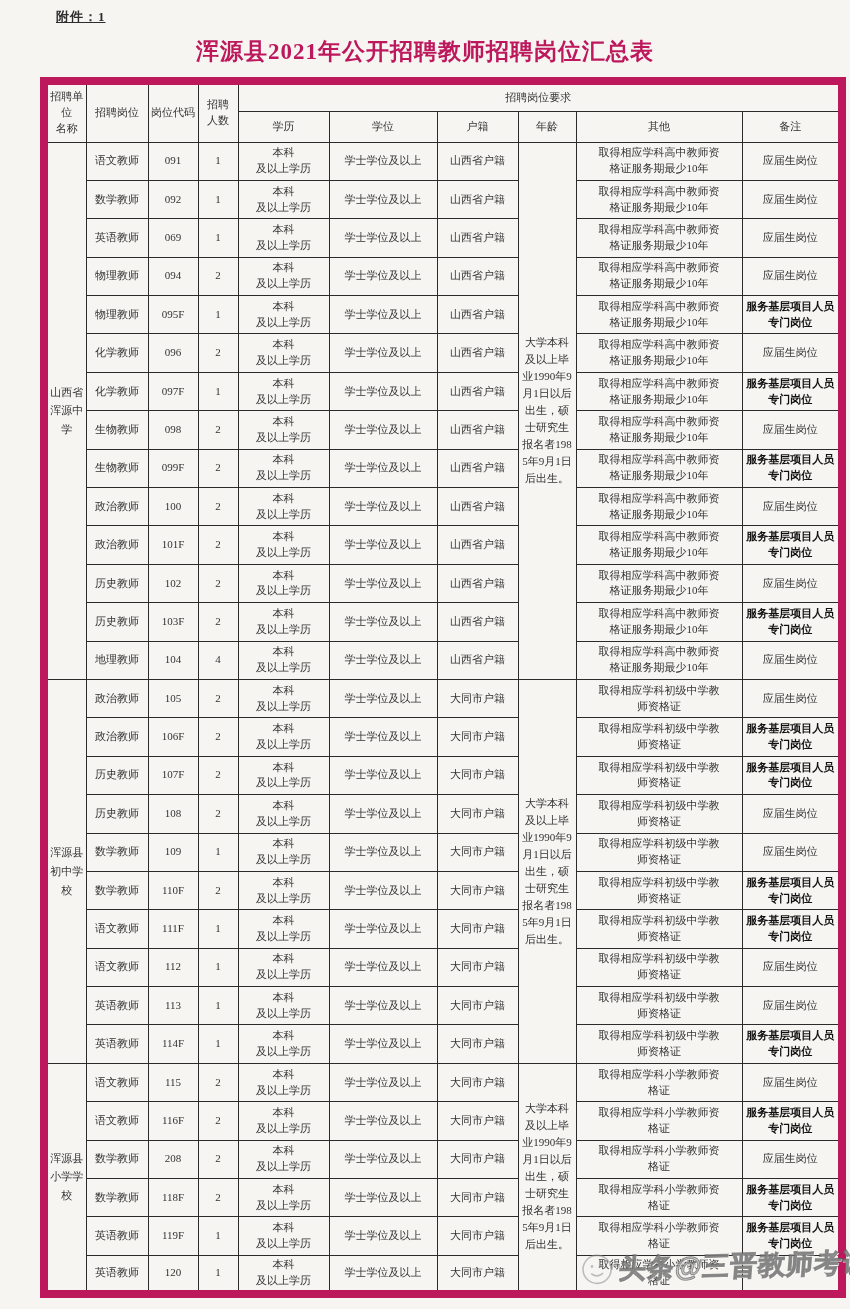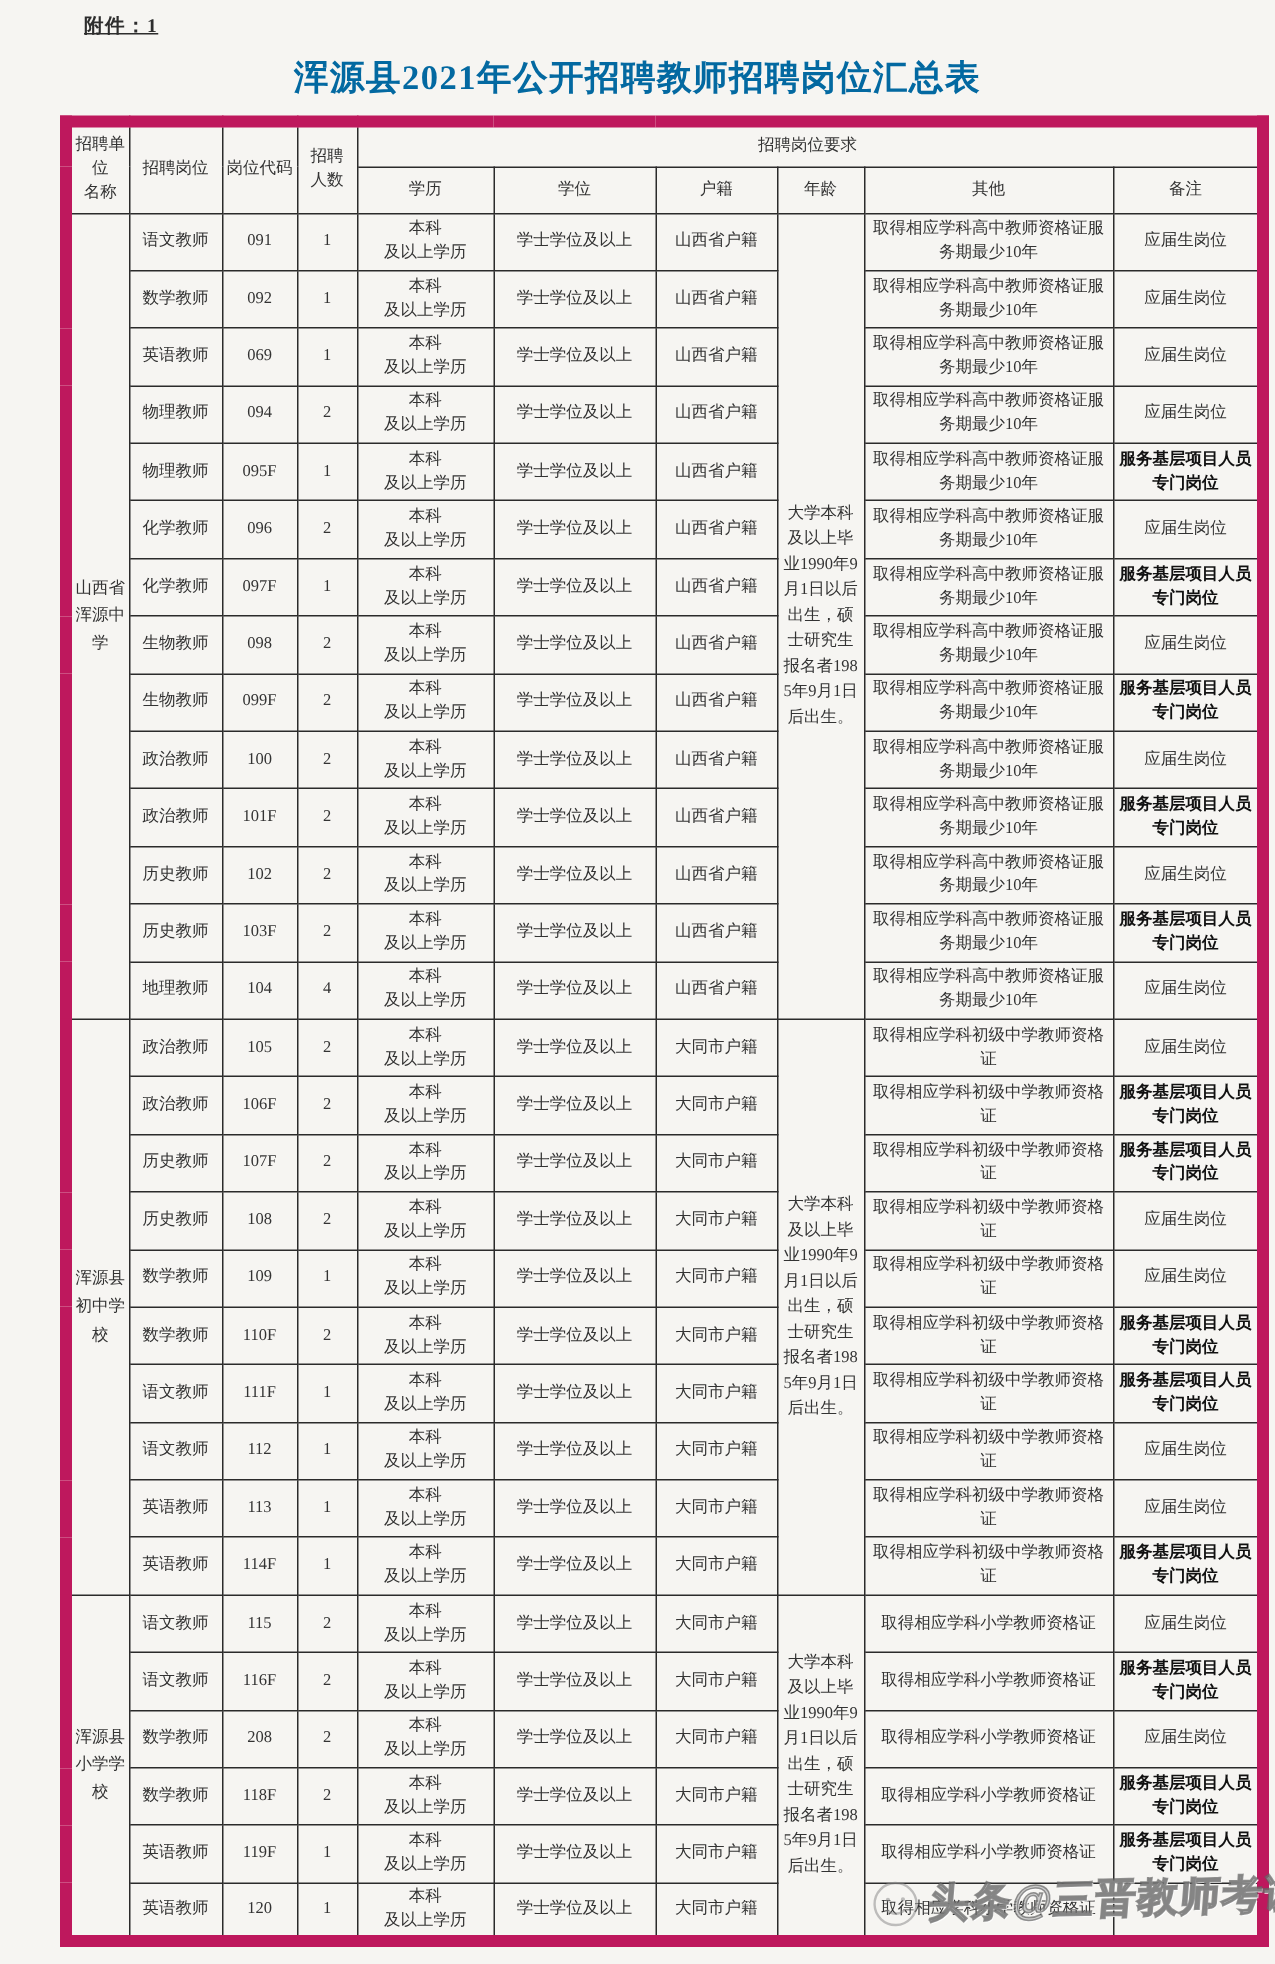--- a/index.html
+++ b/index.html
@@ -8,21 +8,21 @@
     background:#f6f5f2;
     font-family:"Liberation Serif","DejaVu Serif",serif;
     color:#2d2d2d;
   }
   .attachment{
     position:absolute;left:56px;top:8px;
     font-size:13px;font-weight:bold;letter-spacing:1px;text-decoration:underline;
   }
   .title{
     position:absolute;top:36px;left:0;width:850px;margin:0;
-    text-align:center;font-size:23px;font-weight:bold;color:#0369a1;
+    text-align:center;font-size:23px;font-weight:bold;color:#be185d;
     letter-spacing:1px;
   }
   table.jobs-table{
     position:absolute;left:40px;top:77px;width:798px;
     border-collapse:collapse;table-layout:fixed;
     border:8px solid #be185d;
   }
   th,td{
     border:1px solid #2b2b2b;
     text-align:center;vertical-align:middle;
@@ -30,21 +30,21 @@
     padding:1px 2px;line-height:1.45;
     word-break:break-all;
     color:#333;
   }
   thead tr.h1{height:30px;}
   thead tr.h2{height:31px;}
   tbody tr{height:38.4px;}
   .pre{white-space:pre-line;}
   td.unit{line-height:1.7;}
   td.age{padding:2px 3px;line-height:1.55;}
-  td.other{padding:1px 4px;margin-top:30px;}
+  td.other{padding:1px 20px;margin-top:30px;}
   td.remark.special{font-weight:bold;font-size:11px;color:#111;}
   .watermark{
     position:absolute;left:580px;top:1248px;z-index:5;
     display:flex;align-items:center;gap:5px;
     transform:rotate(-1.5deg);
     pointer-events:none;
   }
   .watermark .wm-text{
     font-family:"Liberation Sans","DejaVu Sans",sans-serif;
     font-size:27px;font-weight:bold;white-space:nowrap;

